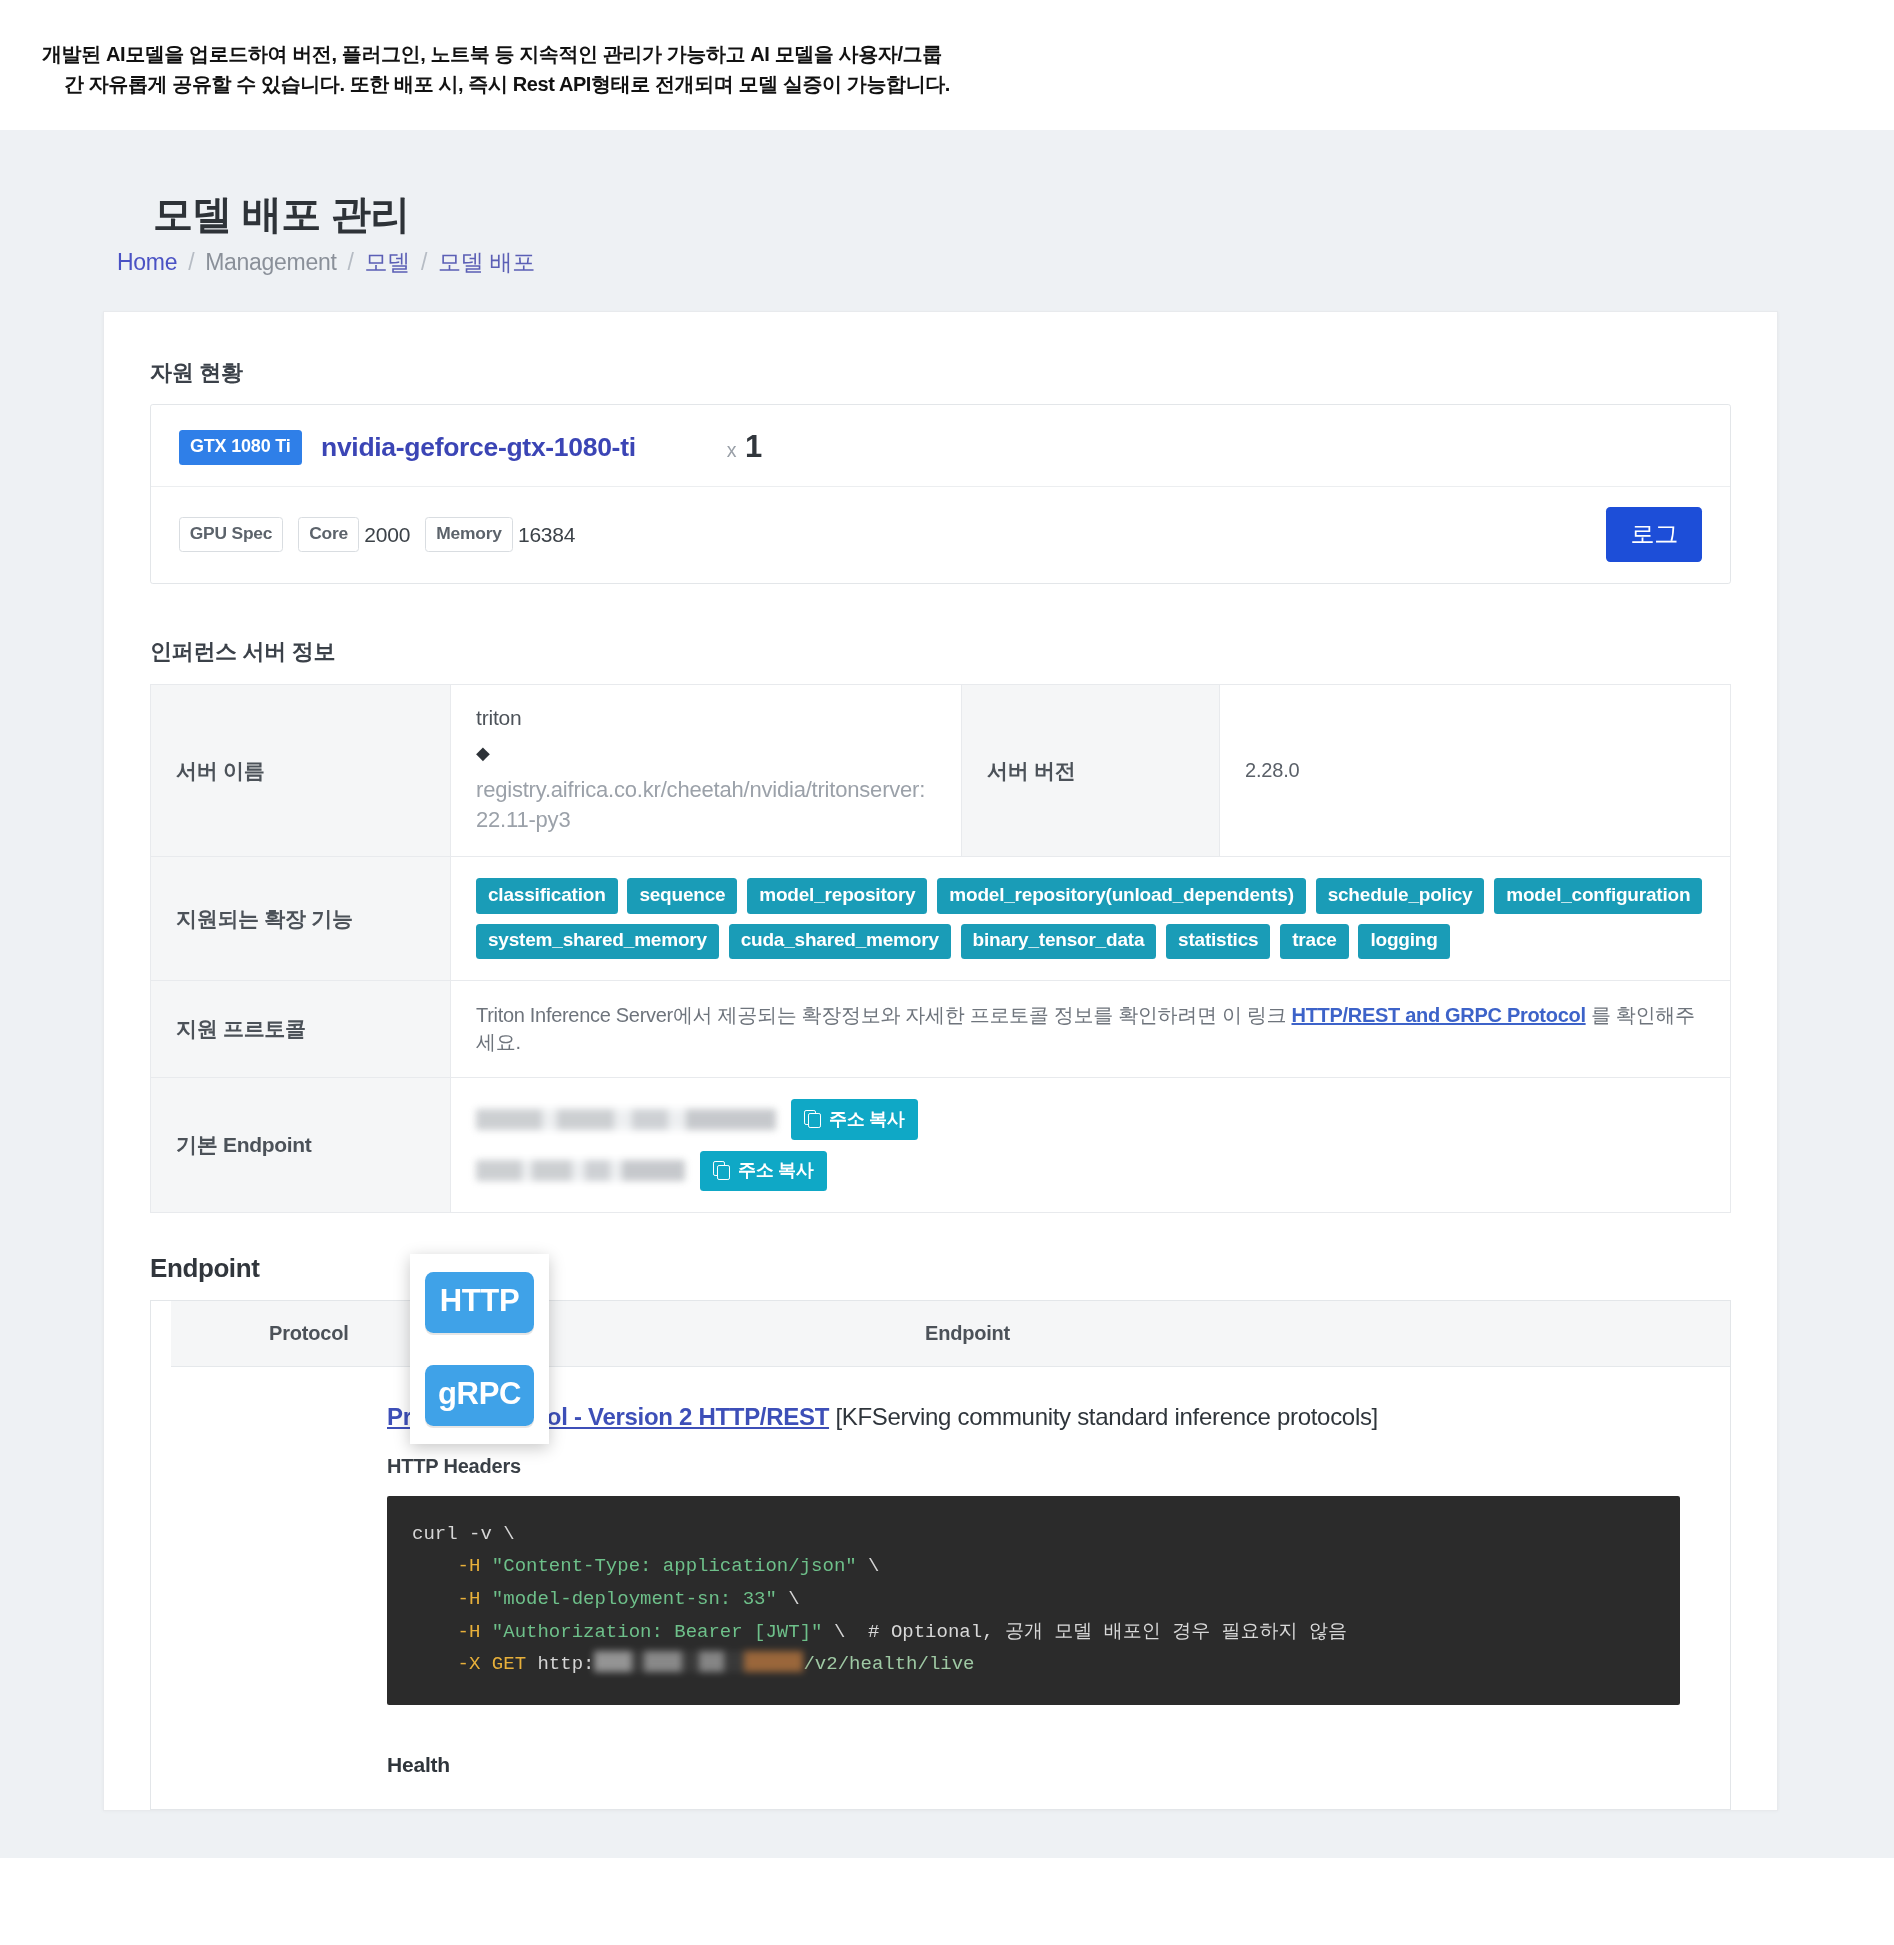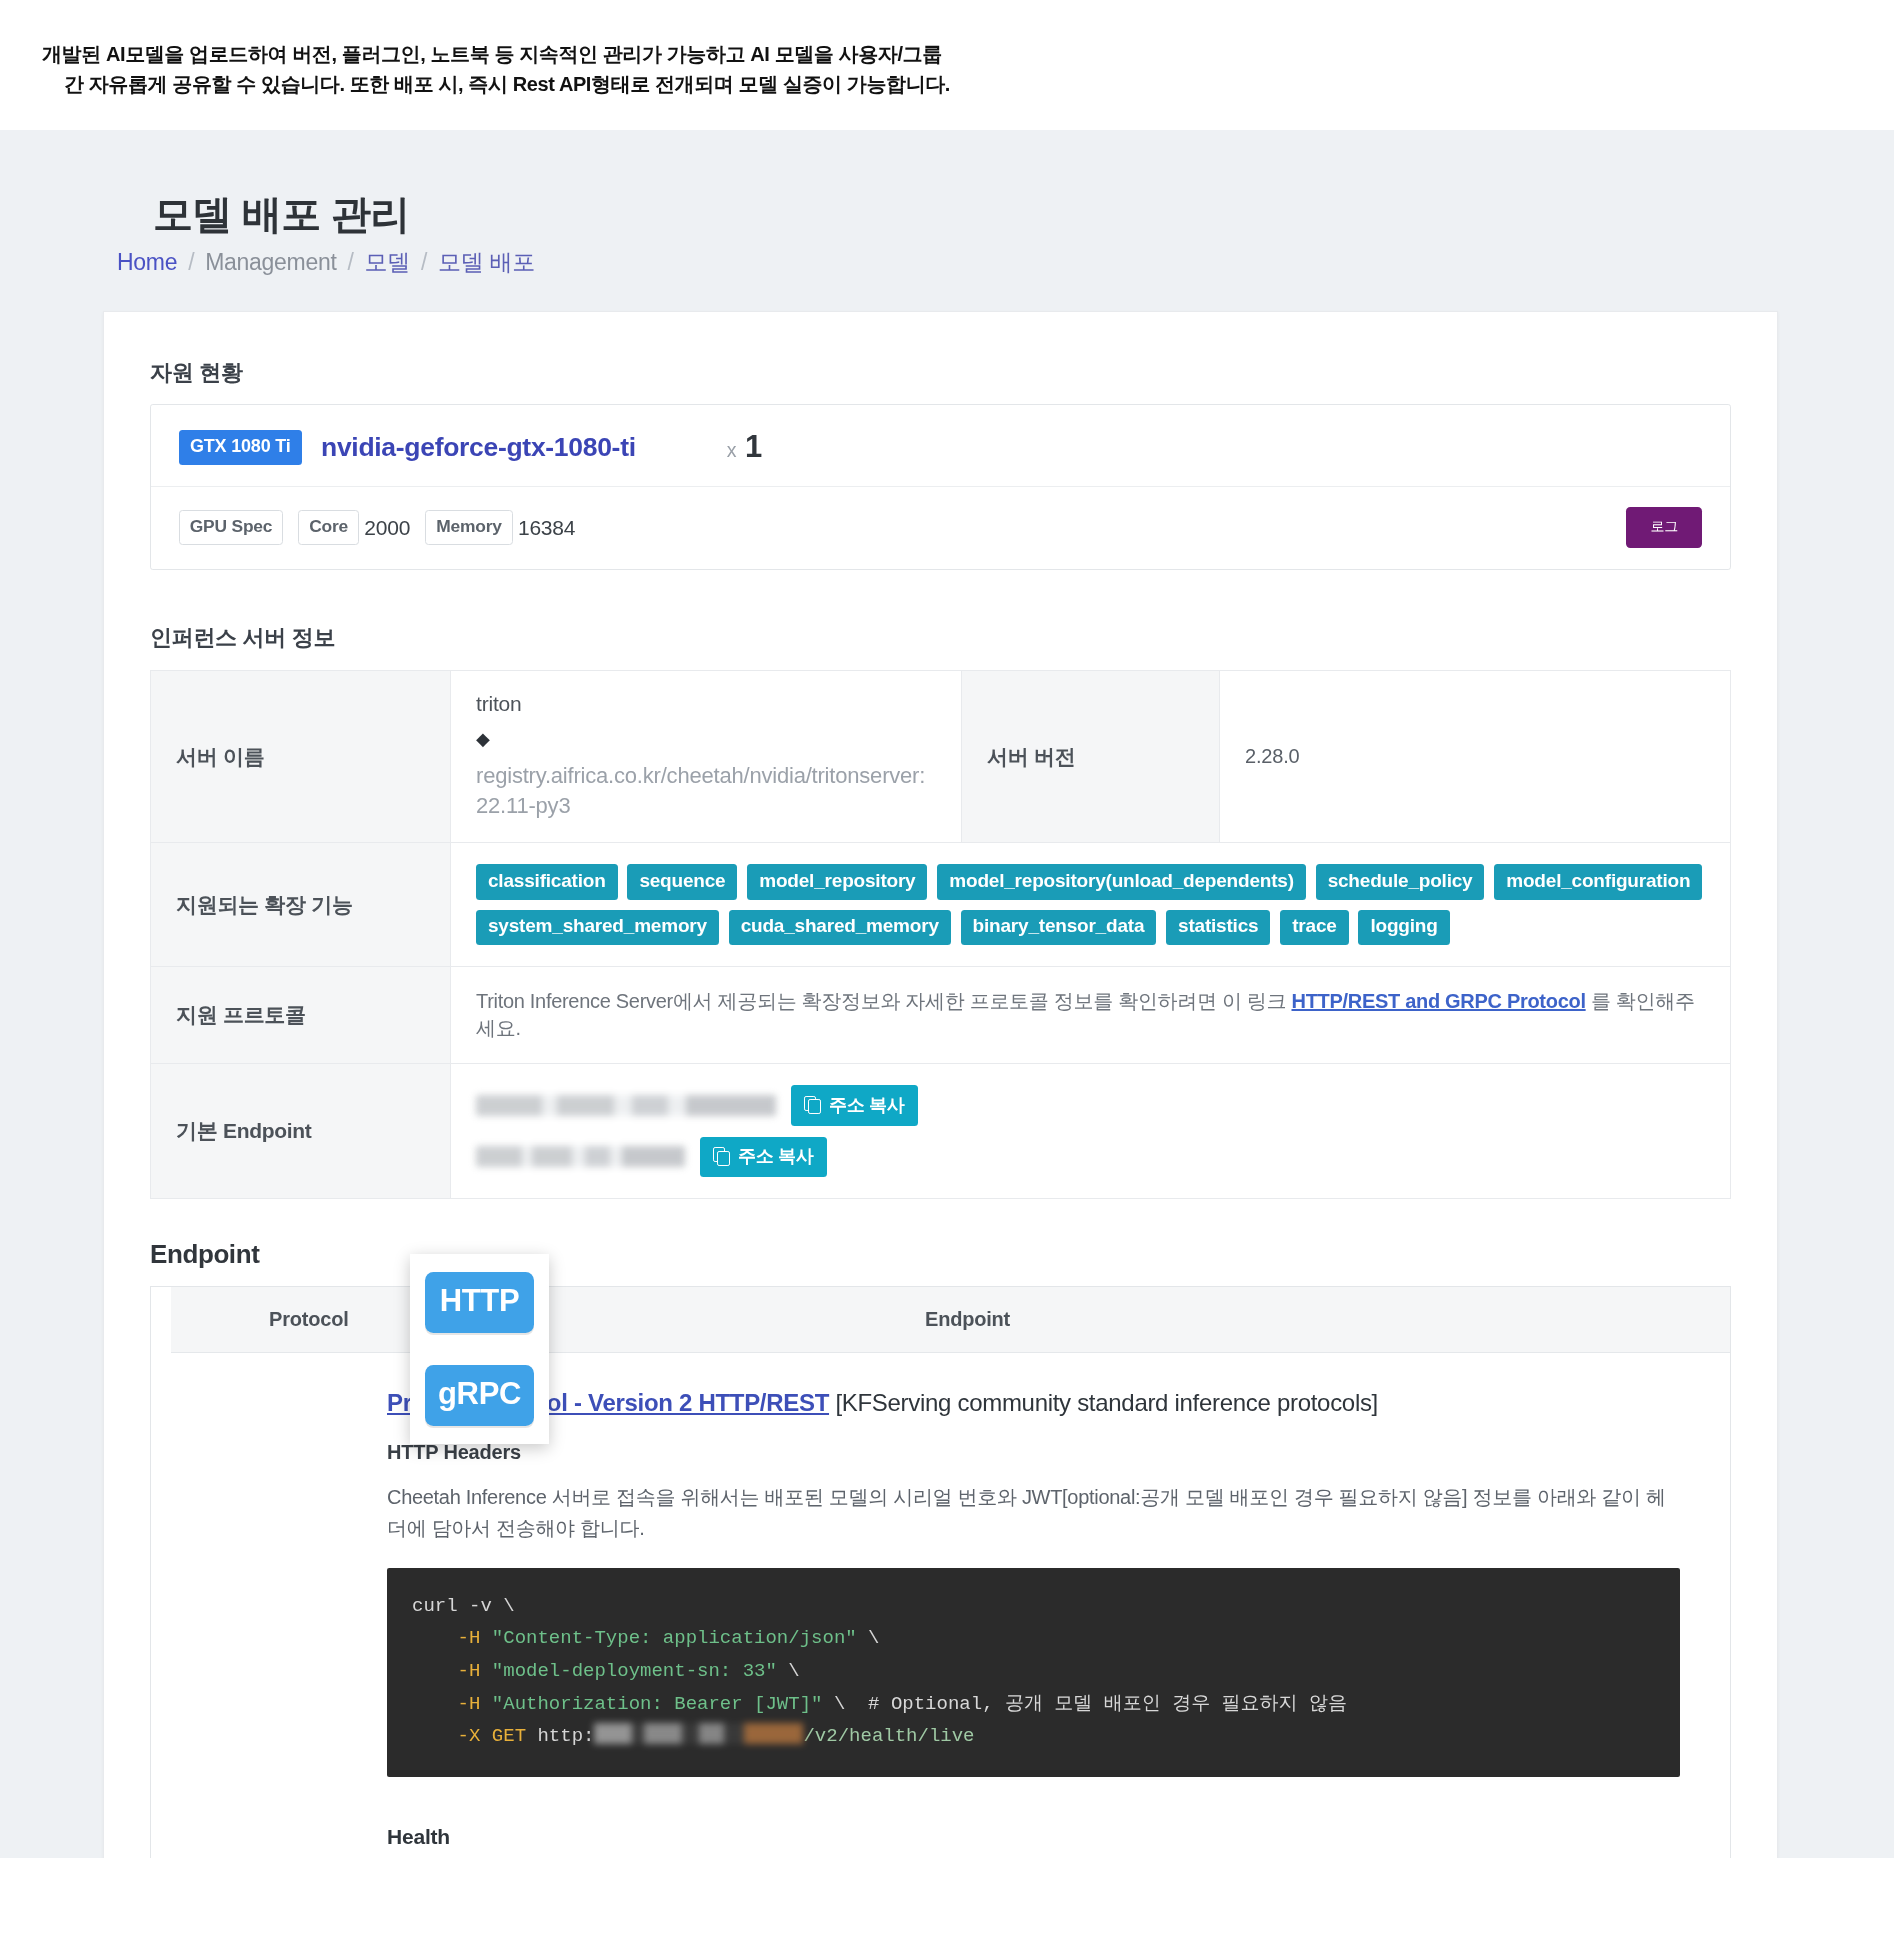--- a/index.html
+++ b/index.html
@@ -136,25 +136,25 @@
   }
   .spec-value {
     font-size: 21px;
     color: #3c4248;
     margin-left: -5.6px;
     letter-spacing: -0.2px;
   }
   .spec-pair { display: flex; align-items: center; gap: 11px; }
   .log-btn {
     margin-left: auto;
-    background: #701a75;
+    background: #1d4ed8;
     color: #ffffff;
     border: none;
     border-radius: 4.2px;
-    font-size: 14px;
+    font-size: 24px;
     padding: 11px 24px 12.6px 24px;
     font-family: inherit;
     letter-spacing: -0.2px;
     cursor: pointer;
   }
 
   
   .srv-block { margin-top: 53px; }
   .srv-table {
     width: 100%;
@@ -473,21 +473,20 @@
       <div class="ep-table">
         <div class="ep-thead">
           <div class="ep-th protocol">Protocol</div>
           <div class="ep-th endpoint">Endpoint</div>
         </div>
         <div class="ep-body">
           <div class="predict-line">
             <a class="predict-link" href="#">Predict Protocol - Version 2 HTTP/REST</a><span class="predict-rest"> [KFServing community standard inference protocols]</span>
           </div>
           <div class="sub-heading">HTTP Headers</div>
-          <div class="para">Cheetah Inference 서버로 접속을 위해서는 배포된 모델의 시리얼 번호와 JWT[optional:공개 모델 배포인 경우 필요하지 않음] 정보를 아래와 같이 헤더에 담아서 전송해야 합니다.</div>
 
           <div class="codeblock"><span>curl -v \</span>
     <span class="c-flag">-H</span> <span class="c-str">"Content-Type: application/json"</span> <span>\</span>
     <span class="c-flag">-H</span> <span class="c-str">"model-deployment-sn: 33"</span> <span>\</span>
     <span class="c-flag">-H</span> <span class="c-str">"Authorization: Bearer [JWT]"</span> <span>\</span>  <span class="c-cmt"># Optional, 공개 모델 배포인 경우 필요하지 않음</span>
     <span class="c-flag">-X</span> <span class="c-flag">GET</span> <span>http:</span><span class="code-redacted"></span><span class="c-path">/v2/health/live</span></div>
 
           <div class="health-heading">Health</div>
         </div>
       </div>

